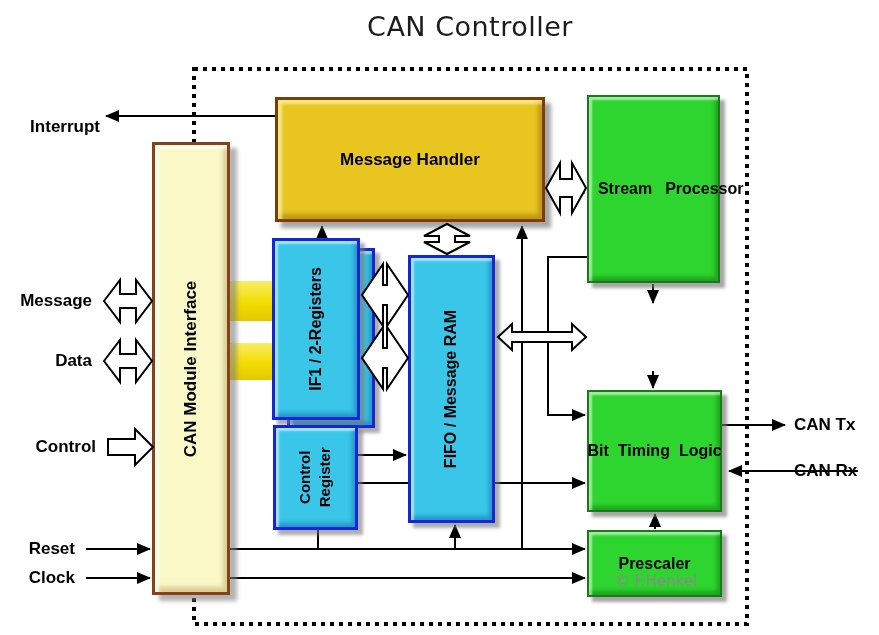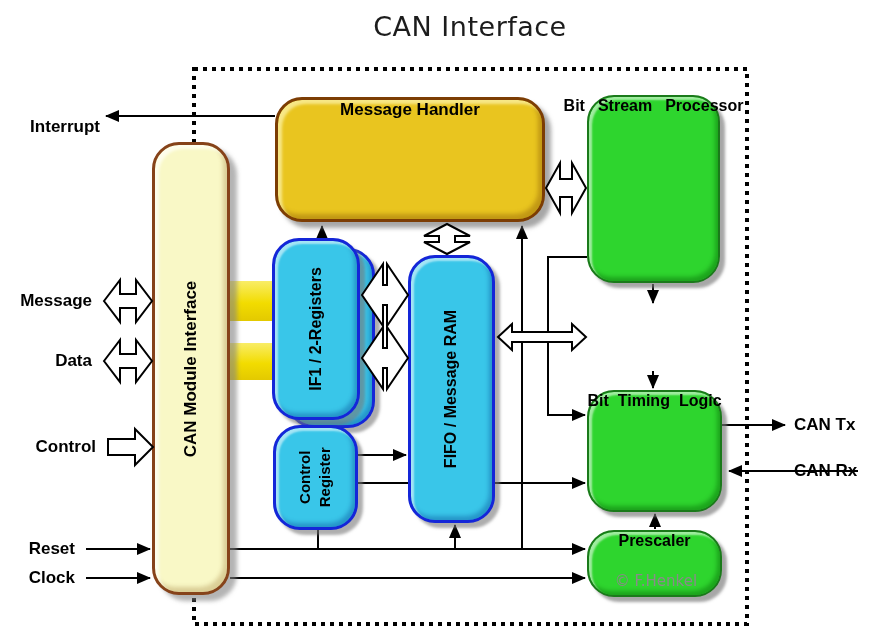--- a/index.html
+++ b/index.html
@@ -20,22 +20,22 @@
     font-family:"DejaVu Sans",sans-serif;font-size:27px;color:#1c1c1c;letter-spacing:0.5px;
   }
   .siglabel{position:absolute;font-size:17px;font-weight:bold;color:#000;}
   .right-align{text-align:right;}
   .copyright{
     position:absolute;left:596px;top:572px;width:120px;text-align:center;
     font-family:"DejaVu Sans",sans-serif;font-size:15px;color:#8a8a8a;
   }
 
   
-  .blk{position:absolute;box-sizing:border-box;display:flex;justify-content:center;
-       font-weight:bold;color:#000;text-align:center;border-radius:27px;}
+  .blk{position:absolute;box-sizing:border-box;display:flex;align-items:center;justify-content:center;
+       font-weight:bold;color:#000;text-align:center;}
   .green{
     background:#2ED52E;border:2px solid #1A7A1A;font-size:16px;
     box-shadow:inset 3px 3px 2px rgba(255,255,255,.55), inset -3px -4px 4px rgba(0,90,0,.40),
                5px 5px 3px rgba(120,120,120,.65);
   }
   .cyan{
     background:#39C6E9;border:3px solid #1426D8;font-size:16px;
     box-shadow:inset 3px 3px 2px rgba(255,255,255,.55), inset -3px -4px 4px rgba(0,60,140,.35),
                5px 5px 3px rgba(120,120,120,.6);
   }
@@ -154,21 +154,21 @@
     <polygon points="104,361 120,340 120,354 136,354 136,340 152,361 136,382 136,368 120,368 120,382" fill="#fff" stroke="#000" stroke-width="2"></polygon>
     <polygon points="108,439 135,439 135,429 153,447 135,465 135,455 108,455" fill="#fff" stroke="#000" stroke-width="2"></polygon>
     <polygon points="546,188 560,163 560,179 572,179 572,163 586,188 572,213 572,197 560,197 560,213" fill="#fff" stroke="#000" stroke-width="2"></polygon>
     <polygon points="447,224 470,236 455,236 455,242 470,242 447,254 424,242 439,242 439,236 424,236" fill="#fff" stroke="#000" stroke-width="2"></polygon>
     <polygon points="362,295 383,264 383,285 387,285 387,264 408,295 387,326 387,305 383,305 383,326" fill="#fff" stroke="#000" stroke-width="2"></polygon>
     <polygon points="362,358 383,327 383,348 387,348 387,327 408,358 387,389 387,368 383,368 383,389" fill="#fff" stroke="#000" stroke-width="2"></polygon>
     <polygon points="498,337 512,324 512,332 572,332 572,324 586,337 572,350 572,342 512,342 512,350" fill="#fff" stroke="#000" stroke-width="2"></polygon>
   </svg>
 
   <div id="labels-layer">
-    <div class="title">CAN Interface</div>
+    <div class="title">CAN Controller</div>
 
     <div class="siglabel right-align" style="left:10px;top:106px;width:90px;margin-top:11px;">Interrupt</div>
     <div class="siglabel right-align" style="left:10px;top:291px;width:82px;">Message</div>
     <div class="siglabel right-align" style="left:10px;top:351px;width:82px;">Data</div>
     <div class="siglabel right-align" style="left:10px;top:437px;width:86px;">Control</div>
     <div class="siglabel right-align" style="left:10px;top:539px;width:65px;">Reset</div>
     <div class="siglabel right-align" style="left:10px;top:568px;width:65px;">Clock</div>
 
     <div class="siglabel" style="left:794px;top:415px;">CAN Tx</div>
     <div class="siglabel" style="left:794px;top:461px;">CAN Rx</div>

